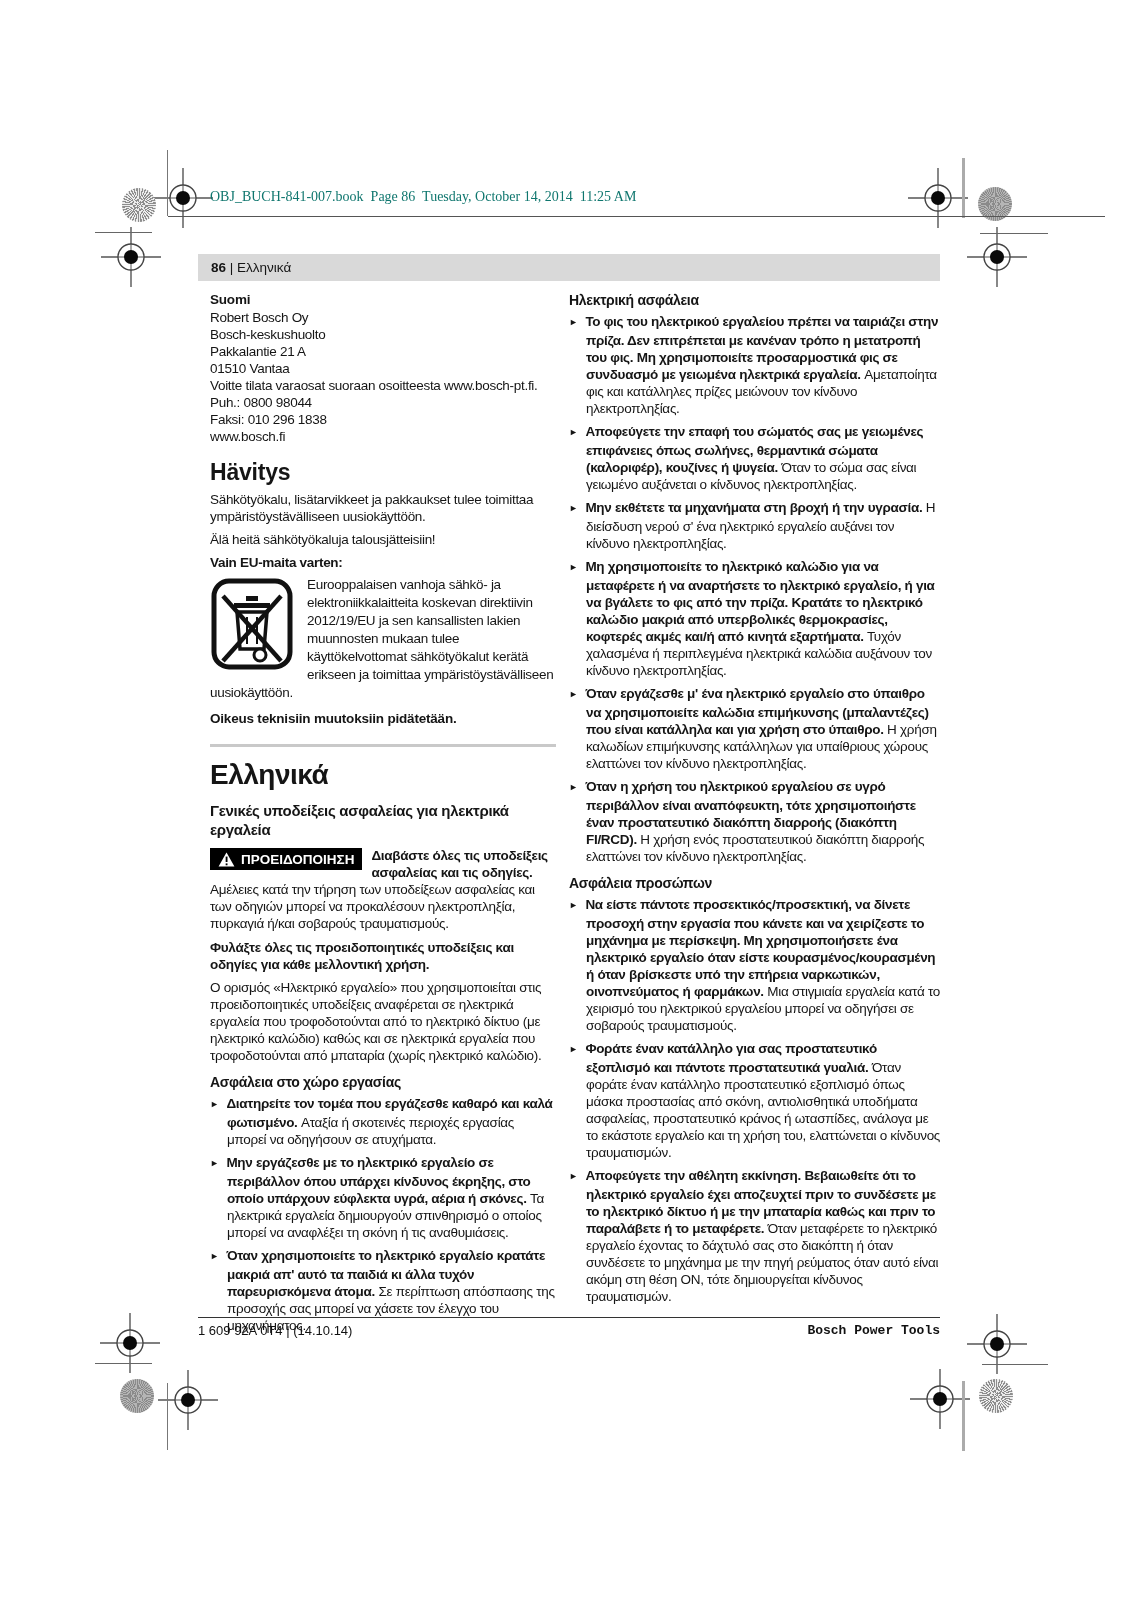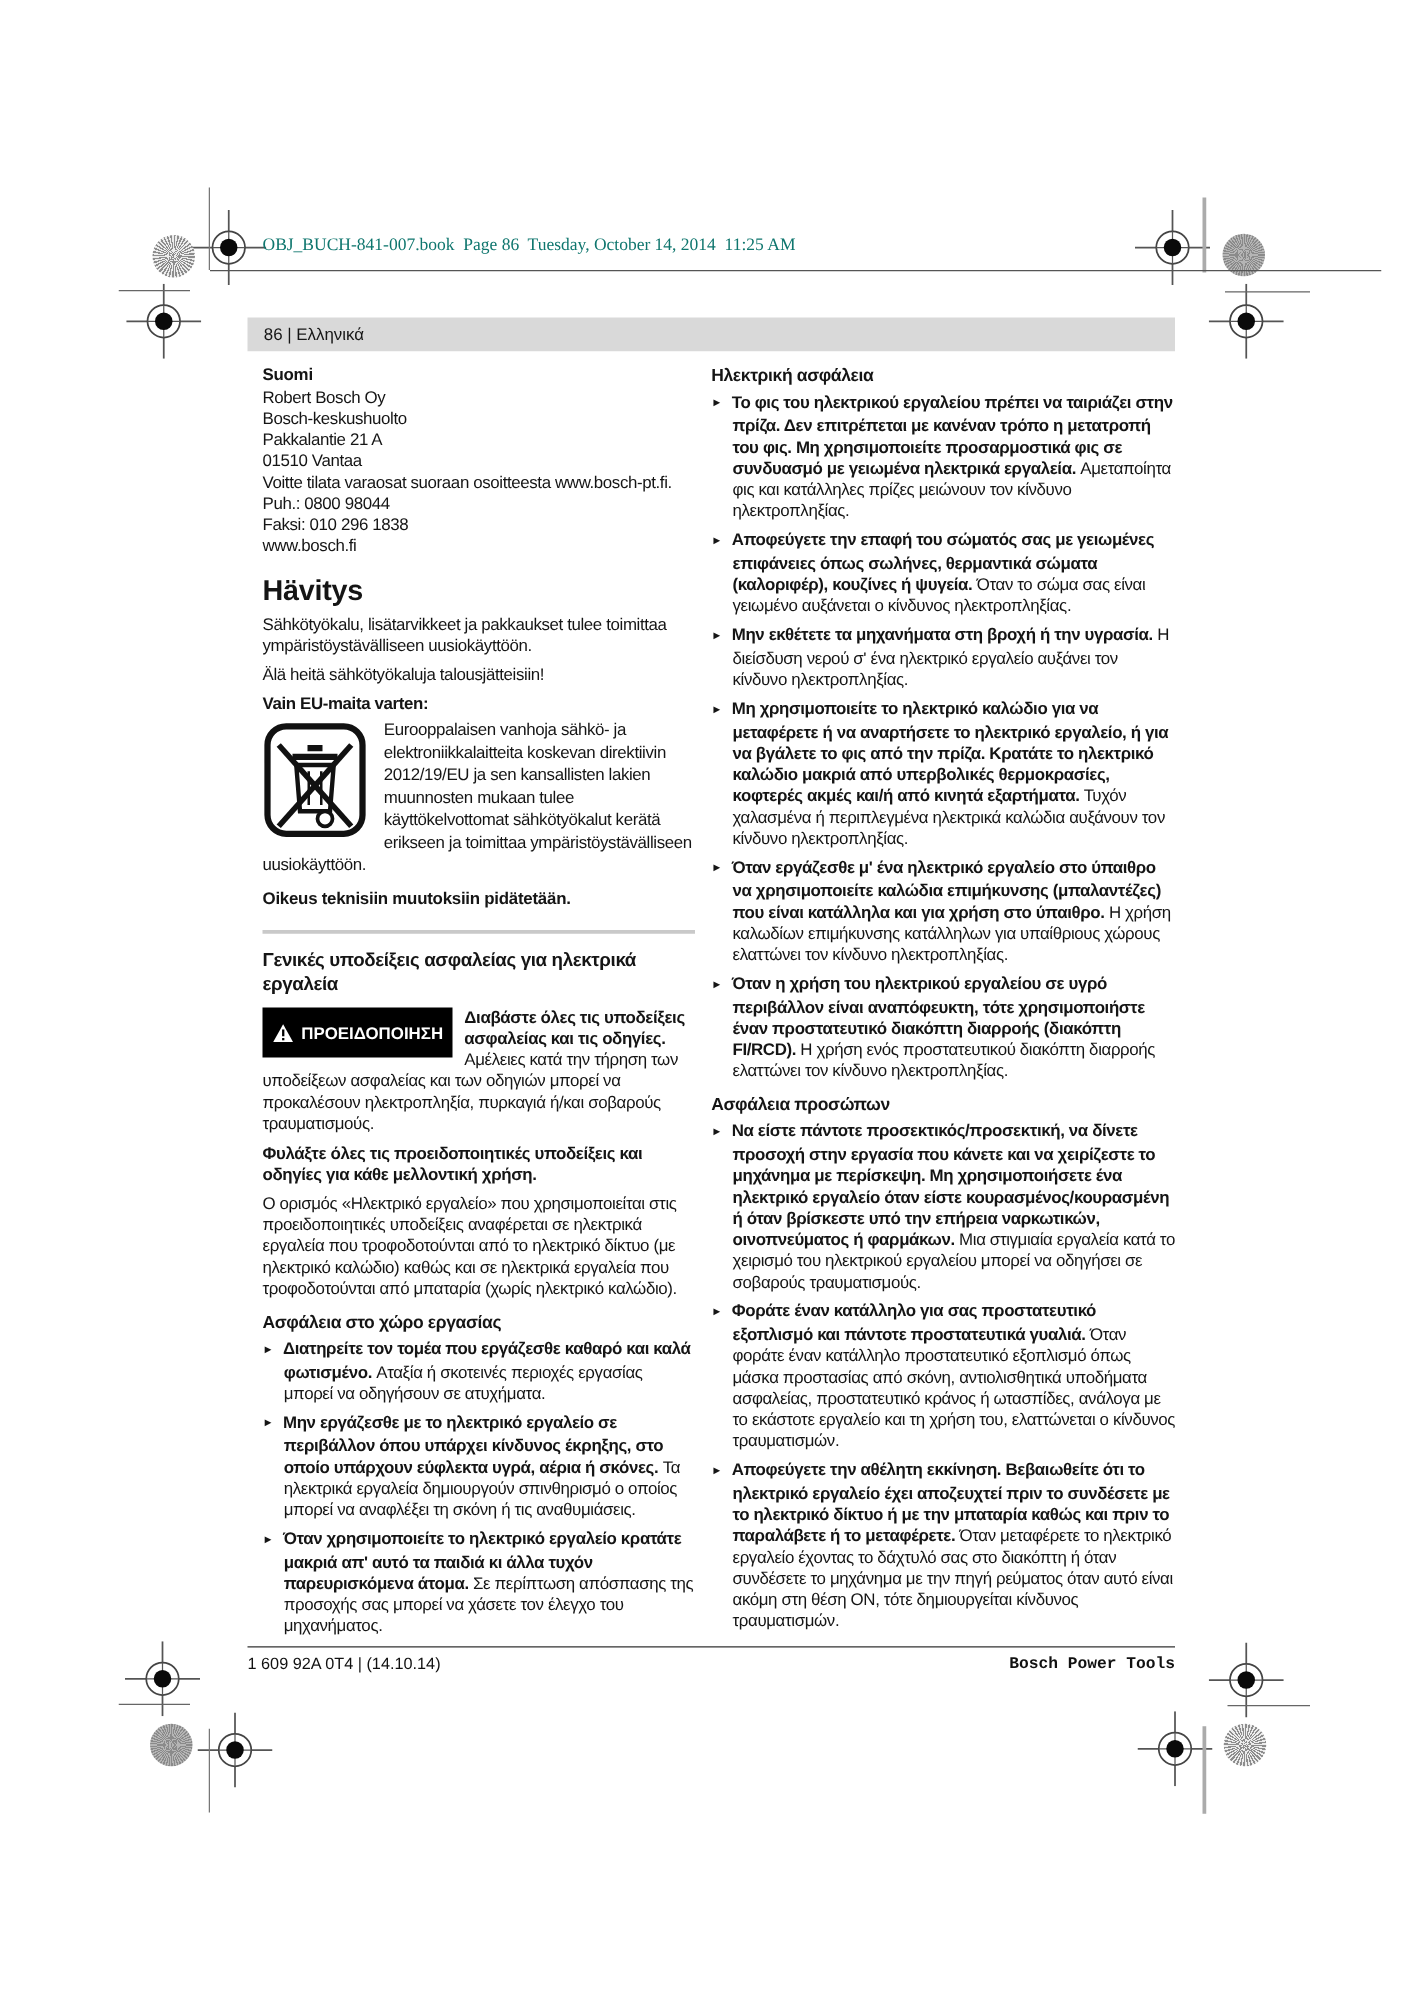--- a/index.html
+++ b/index.html
@@ -14,21 +14,21 @@
   .hline{position:absolute;height:1px;background:#666;}
   .vline{position:absolute;width:1px;background:#777;}
   .vbar{position:absolute;width:3px;background:#ababab;}
 
   
   .book-header{position:absolute;left:210px;top:189px;font-family:"Liberation Serif",serif;
                font-size:14px;color:#0f766e;white-space:pre;}
   .header-rule{position:absolute;left:168px;top:216px;width:937px;height:1px;background:#555;}
   .pagebar{position:absolute;left:198px;top:254px;width:742px;height:27px;background:#d9d9d9;
            font-size:13.5px;line-height:27px;padding-left:13px;box-sizing:border-box;}
-  .pagebar b{font-weight:normal;}
+  .pagebar b{font-weight:bold;}
   .footer-rule{position:absolute;left:198px;top:1317px;width:742px;height:1px;background:#333;}
   .footer{position:absolute;left:198px;top:1323px;width:742px;font-size:13px;color:#111;}
   .footer .fl{float:left;}
   .footer .fr{float:right;font-weight:bold;font-family:Liberation Mono, monospace;}
 
   
   .columns{position:absolute;left:210px;top:292px;width:731px;display:flex;gap:13px;}
   .colL{width:346px;}
   .colR{width:372px;}
   p,h1,h2,h3,h4{margin:0;}
@@ -43,21 +43,21 @@
   .note{font-size:13.5px;font-weight:bold;letter-spacing:-0.2px;}
 
   .section-rule{height:3px;background:#c9c9c9;margin:18px 0 12px 0;}
   .h1-lang{font-size:28px;font-weight:bold;letter-spacing:-0.5px;margin-bottom:10px;}
   .h2-safety{font-size:20px;font-weight:bold;letter-spacing:-0.4px;margin-bottom:13px;}
   .h3-general{font-size:15px;font-weight:bold;letter-spacing:-0.3px;margin-bottom:8px;line-height:19px;}
   .h4-sub{font-size:14px;font-weight:bold;letter-spacing:-0.3px;margin:10px 0 5px 0;}
   .colR .h4-sub.first{margin-top:0;}
 
   .warnp{margin-bottom:7px;}
-  .warnbox{float:left;background:#000;color:#fff;height:40px;display:flex;align-items:center;
+  .warnbox{float:left;background:#000;color:#fff;height:22px;display:flex;align-items:center;
            gap:6px;padding:0 8px;margin:1px 9px 2px 0;}
   .warnbox .wl{font-size:13.5px;font-weight:bold;letter-spacing:0;white-space:nowrap;}
 
   .bullet{margin-bottom:6px;padding-left:17px;text-indent:-17px;}
   .mk{font-size:9px;letter-spacing:0;margin-right:4px;position:relative;top:-1px;}
 </style>
 </head>
 <body>
 
 <svg class="target" style="left:153px;top:168px;" viewBox="0 0 60 60">
@@ -175,20 +175,21 @@
         <circle cx="50" cy="78" r="6" fill="#fff" stroke="#111" stroke-width="3"></circle>
         <line x1="13" y1="19" x2="71" y2="84" stroke="#111" stroke-width="4.5"></line>
         <line x1="71" y1="19" x2="13" y2="84" stroke="#111" stroke-width="4.5"></line>
       </svg>
       <span class="body">Eurooppalaisen vanhoja sähkö- ja elektroniikkalaitteita koskevan direktiivin 2012/19/EU ja sen kansallisten lakien muunnosten mukaan tulee käyttökelvottomat sähkötyökalut kerätä erikseen ja toimittaa ympäristöystävälliseen uusiokäyttöön.</span>
     </div>
 
     <p class="note">Oikeus teknisiin muutoksiin pidätetään.</p>
 
     <div class="section-rule"></div>
+    <h1 class="h1-lang">Ελληνικά</h1>
     <h3 class="h3-general">Γενικές υποδείξεις ασφαλείας για ηλεκτρικά εργαλεία</h3>
 
     <p class="body warnp">
       <span class="warnbox">
         <svg width="17" height="15" viewBox="0 0 20 18">
           <path d="M10 0.5 L19.5 17.5 L0.5 17.5 Z" fill="#fff"></path>
           <rect x="9" y="5.5" width="2.2" height="6.5" fill="#000"></rect>
           <rect x="9" y="13.7" width="2.2" height="2.2" fill="#000"></rect>
         </svg>
         <span class="wl">ΠΡΟΕΙΔΟΠΟΙΗΣΗ</span>

